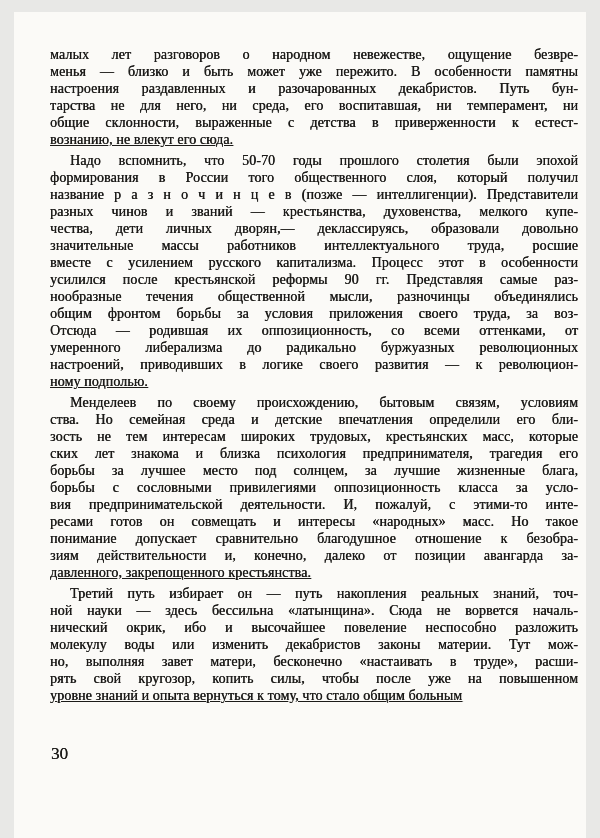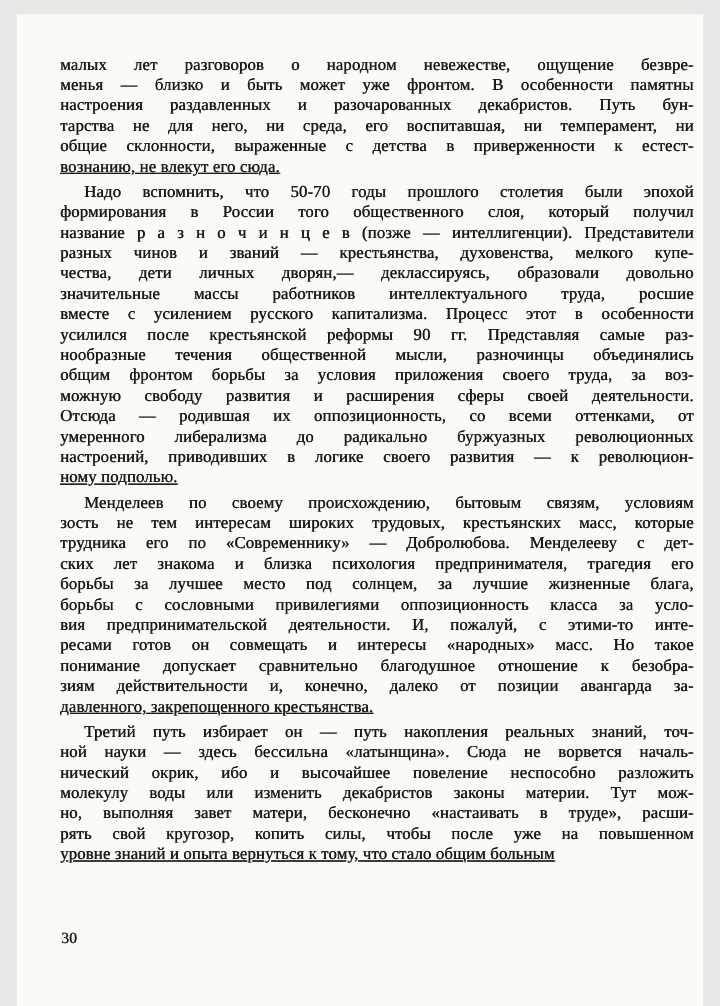--- a/index.html
+++ b/index.html
@@ -43,60 +43,59 @@
   .line.last {
     text-align-last: left;
     text-decoration: underline;
   }
   .para.indent .line.first {
     text-indent: 20px;
   }
   .page-number {
     position: absolute;
     left: 37px;
-    top: 761px;
-    font-size: 13px;
+    top: 733px;
+    font-size: 17px;
     line-height: 17px;
     text-shadow: 0.35px 0 0 currentColor;
   }
 </style>
 </head>
 <body>
 
 <div class="page" style="--paper: #fbfaf7; --ink: #1c1b19;">
   <div class="text-block">
       <div class="para">
         <div class="line first">малых лет разговоров о народном невежестве, ощущение безвре-</div>
-        <div class="line">менья — близко и быть может уже фронтом. В особенности памятны</div>
+        <div class="line">менья — близко и быть может уже пережито. В особенности памятны</div>
         <div class="line">настроения раздавленных и разочарованных декабристов. Путь бун-</div>
         <div class="line">тарства не для него, ни среда, его воспитавшая, ни темперамент, ни</div>
         <div class="line">общие склонности, выраженные с детства в приверженности к естест-</div>
         <div class="line last">вознанию, не влекут его сюда.</div>
       </div>
       <div class="para indent">
         <div class="line first">Надо вспомнить, что 50-70 годы прошлого столетия были эпохой</div>
         <div class="line">формирования в России того общественного слоя, который получил</div>
         <div class="line">название р а з н о ч и н ц е в (позже — интеллигенции). Представители</div>
         <div class="line">разных чинов и званий — крестьянства, духовенства, мелкого купе-</div>
         <div class="line">чества, дети личных дворян,— деклассируясь, образовали довольно</div>
         <div class="line">значительные массы работников интеллектуального труда, росшие</div>
         <div class="line">вместе с усилением русского капитализма. Процесс этот в особенности</div>
         <div class="line">усилился после крестьянской реформы 90 гг. Представляя самые раз-</div>
         <div class="line">нообразные течения общественной мысли, разночинцы объединялись</div>
         <div class="line">общим фронтом борьбы за условия приложения своего труда, за воз-</div>
-        <div class="line">можную свободу развития и расширения сферы своей деятельности.</div>
         <div class="line">Отсюда — родившая их оппозиционность, со всеми оттенками, от</div>
         <div class="line">умеренного либерализма до радикально буржуазных революционных</div>
         <div class="line">настроений, приводивших в логике своего развития — к революцион-</div>
         <div class="line last">ному подполью.</div>
       </div>
       <div class="para indent">
         <div class="line first">Менделеев по своему происхождению, бытовым связям, условиям</div>
+        <div class="line">ства. Но семейная среда и детские впечатления определили его бли-</div>
         <div class="line">зость не тем интересам широких трудовых, крестьянских масс, которые</div>
-        <div class="line">трудника его по «Современнику» — Добролюбова. Менделееву с дет-</div>
         <div class="line">ских лет знакома и близка психология предпринимателя, трагедия его</div>
         <div class="line">борьбы за лучшее место под солнцем, за лучшие жизненные блага,</div>
         <div class="line">борьбы с сословными привилегиями оппозиционность класса за усло-</div>
         <div class="line">вия предпринимательской деятельности. И, пожалуй, с этими-то инте-</div>
         <div class="line">ресами готов он совмещать и интересы «народных» масс. Но такое</div>
         <div class="line">понимание допускает сравнительно благодушное отношение к безобра-</div>
         <div class="line">зиям действительности и, конечно, далеко от позиции авангарда за-</div>
         <div class="line last">давленного, закрепощенного крестьянства.</div>
       </div>
       <div class="para indent">

